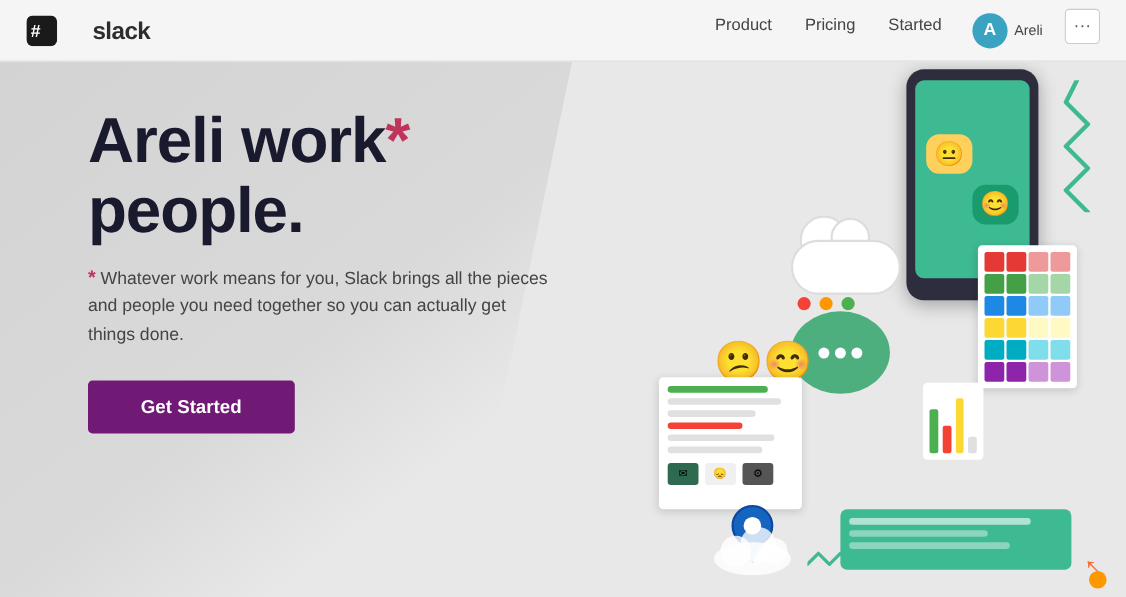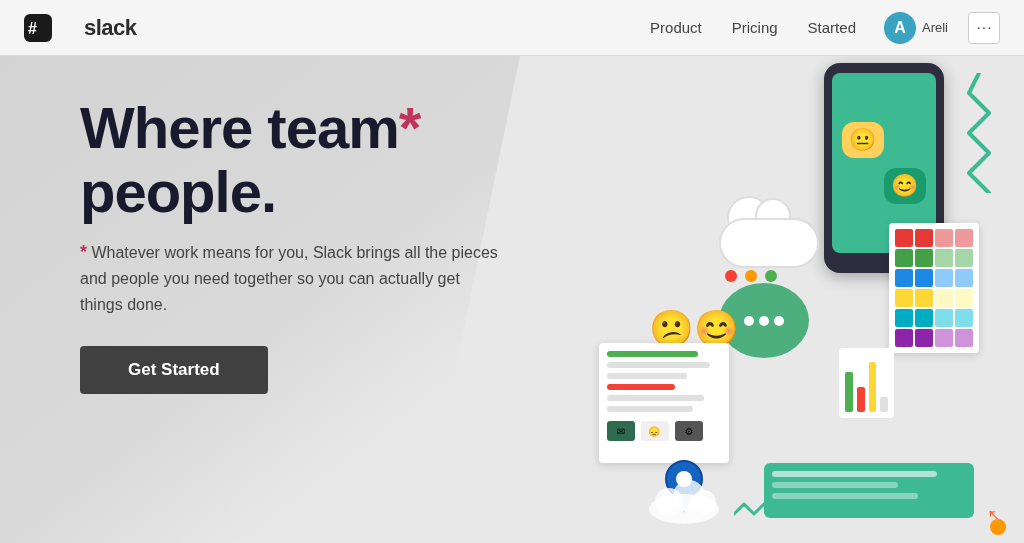--- a/index.html
+++ b/index.html
@@ -41,21 +41,20 @@
     .logo-text {
       font-size: 22px;
       font-weight: 700;
       color: #2d2d2d;
       letter-spacing: -0.5px;
       margin-left: 24px;
     }
 
     nav {
       display: flex;
-      align-items: center;
       gap: 6px;
     }
 
     .nav-link {
       font-size: 15px;
       color: #444;
       text-decoration: none;
       padding: 6px 12px;
       border-radius: 4px;
       cursor: pointer;
@@ -156,21 +155,21 @@
 
     .asterisk-small {
       color: #c0335a;
       font-weight: bold;
       font-size: 18px;
     }
 
     .cta-btn {
       margin-top: 28px;
       display: inline-block;
-      background: #404040;
+      background: #701a75;
       color: white;
       font-size: 17px;
       font-weight: 600;
       padding: 14px 48px;
       border-radius: 4px;
       cursor: pointer;
       border: none;
       text-align: center;
     }
 
@@ -399,21 +398,21 @@
     </div>
     <div class="more-btn">···</div>
   </nav>
 </header>
 
 <main>
   <div class="diagonal-shadow"></div>
 
   <div class="hero-text">
     <h1 class="hero-title">
-      <span>Where team</span><span class="asterisk-red">*</span><br>
+      <span>Areli work</span><span class="asterisk-red">*</span><br>
       <span>people.</span>
     </h1>
     <p class="hero-subtitle">
       <span class="asterisk-small">*</span><span> Whatever work means for you, Slack brings all the pieces and people you need together so you can actually get things done.</span>
     </p>
     <button class="cta-btn">Get Started</button>
   </div>
 
   <div class="illustration">
 

